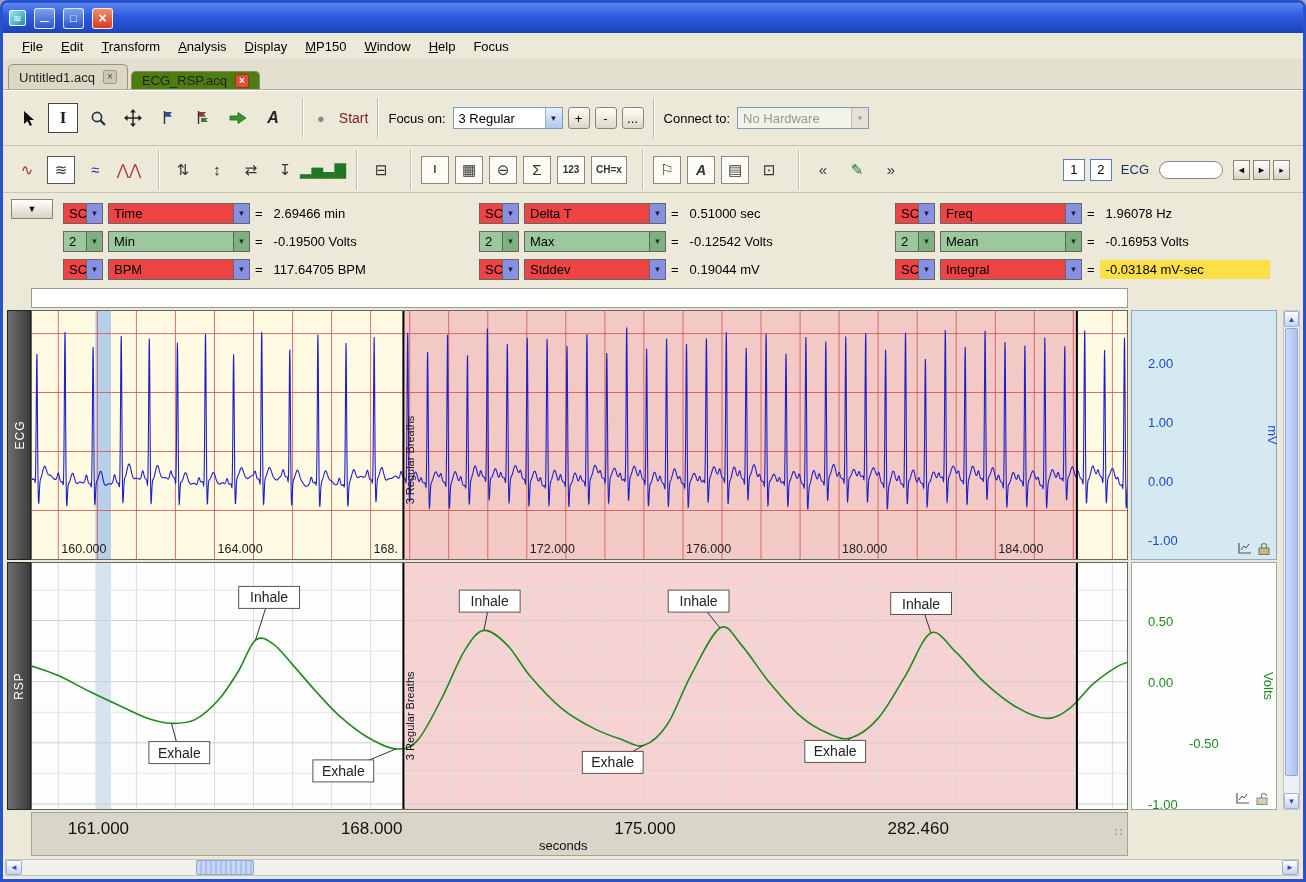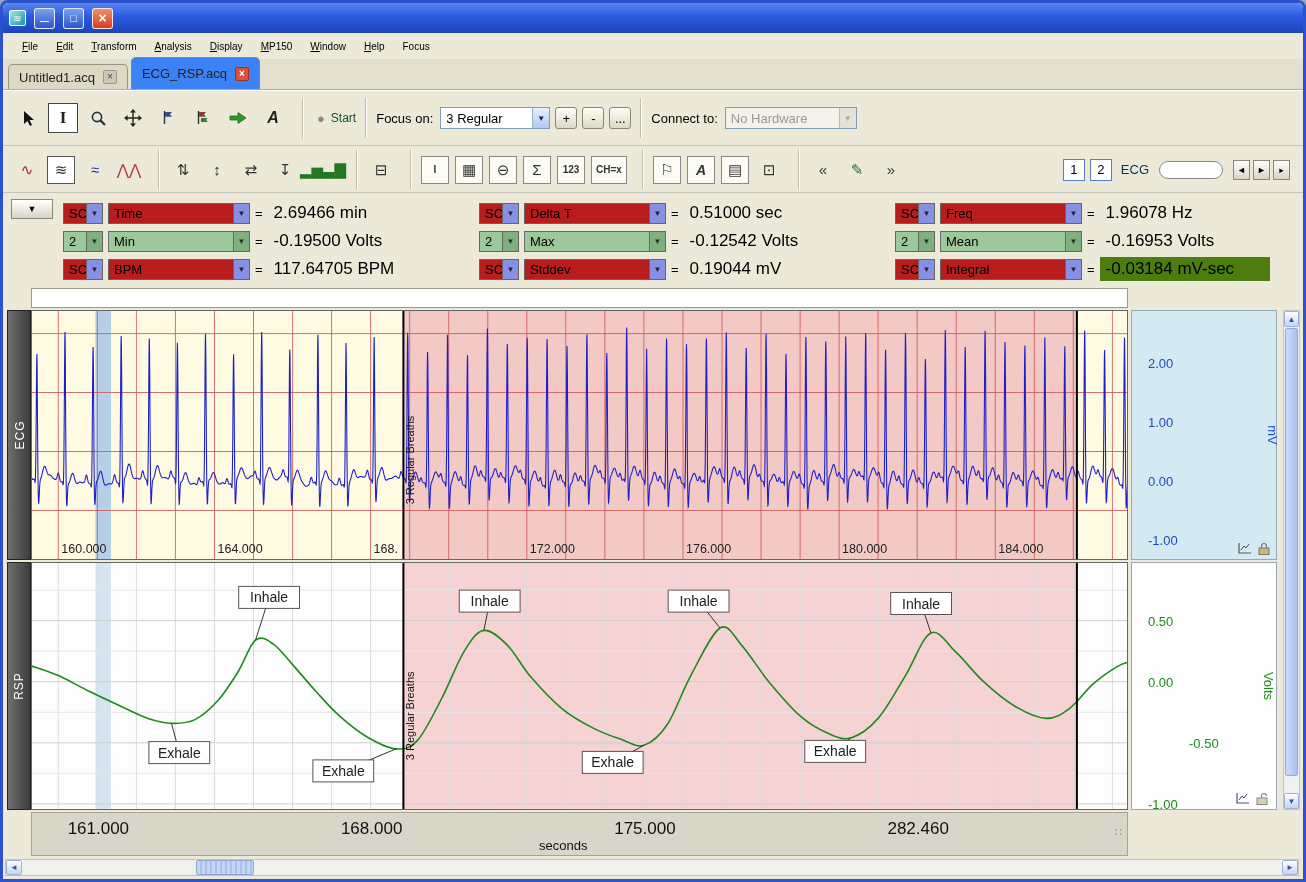--- a/index.html
+++ b/index.html
@@ -9,37 +9,37 @@
 .titlebar{position:absolute;left:0;top:0;right:0;height:30px;background:linear-gradient(180deg,#5a86ee 0%,#2c5ae0 45%,#1c44b8 100%);display:flex;align-items:center;padding:0 6px;gap:6px;border-radius:5px 5px 0 0}
 .app-icon{width:17px;height:16px;background:linear-gradient(135deg,#9fe8e8,#1690b0);border:1px solid #fff;border-radius:2px;font-size:10px;color:#fff;display:flex;align-items:center;justify-content:center}
 .title-text{color:#fff;font-weight:bold;font-size:13px;text-shadow:1px 1px 2px rgba(0,0,40,.75);flex:1;white-space:nowrap}
 .winbtn{width:21px;height:21px;border-radius:3px;border:1px solid rgba(255,255,255,.85);display:flex;align-items:center;justify-content:center;color:#fff;font-size:13px;font-weight:bold;margin-left:2px;padding:0}
 .winbtn.minb,.winbtn.maxb{background:linear-gradient(180deg,#7da2f0,#2c56c8)}
 .winbtn.minb{align-items:flex-end;font-size:9px;padding-bottom:2px}
 .winbtn.maxb{font-size:11px}
 .winbtn.closeb{background:linear-gradient(180deg,#f0906c,#d83a20);font-size:14px}
 
 .menubar{position:absolute;top:30px;left:0;right:0;height:26px;display:flex;align-items:center;padding-left:10px;background:#ece9d8}
-.menu-item{padding:3px 9px;font-size:10px;color:#000;white-space:nowrap}
+.menu-item{padding:3px 9px;font-size:13px;color:#000;white-space:nowrap}
 .menu-item u{text-decoration:underline}
 
 .tabbar{position:absolute;top:56px;left:0;right:0;height:31px;display:flex;align-items:flex-end;padding-left:5px;background:#e4e0cf;border-bottom:1px solid #b0ac9a}
 .tab{display:flex;align-items:center;gap:8px;padding:4px 10px;border:1px solid #98947f;border-bottom:none;border-radius:5px 5px 0 0;background:#dcd8c4;height:25px;font-size:13px;color:#222;margin-right:3px;white-space:nowrap}
-.tab.active{background:#3b82f6;height:32px;border-color:#8a8670}
+.tab.active{background:#4d7c0f;height:18px;border-color:#8a8670}
 .tab-close{width:14px;height:14px;border:1px solid #999;background:#ccc8b8;color:#444;font-size:10px;line-height:12px;text-align:center;border-radius:2px}
 .tab.active .tab-close{background:#e05038;border-color:#a03020;color:#fff;font-weight:bold}
 
 .toolbar1{position:absolute;top:87px;left:0;right:0;height:56px;display:flex;align-items:center;padding:0 10px;border-top:1px solid #fff;border-bottom:1px solid #c8c4b4}
 .tool{width:30px;height:30px;display:flex;align-items:center;justify-content:center;margin-right:5px;font-size:16px;color:#222;border:1px solid transparent;background:transparent;padding:0}
 .tool.selected{border:1px solid #444;background:#fff}
 .ibeam-glyph{font-family:"Liberation Serif",serif;font-size:17px;font-weight:bold}
 .texttool-glyph{font-size:16px;font-weight:bold;font-style:italic}
 .tsep{width:0;height:40px;border-left:1px solid #c0bcac;border-right:1px solid #fff;margin:0 9px}
 .record-dot{color:#8a8a86;font-size:13px;margin-left:4px}
-.start-label{color:#14532d;font-size:12px;margin-left:6px}
+.start-label{color:#7f1d1d;font-size:14px;margin-left:14px}
 .label13{font-size:13px;color:#000;white-space:nowrap}
 .combo{height:22px;border:1px solid #7f9db9;background:#fff;display:flex;align-items:center}
 .combo .cval{flex:1;padding:0 5px;font-size:13px;white-space:nowrap;overflow:hidden}
 .combo .carrow{width:17px;height:100%;background:linear-gradient(180deg,#e8f0fc,#b0c8f0);border-left:1px solid #98b0cc;display:flex;align-items:center;justify-content:center;font-size:8px;color:#224}
 .combo.disabled{background:#f2f1ea}
 .combo.disabled .cval{color:#9a988c}
 .combo.disabled .carrow{background:#e4e2d6;color:#a8a69a;border-left-color:#c0beb0}
 .mini-btn{min-width:22px;height:22px;border:1px solid #8a8678;background:linear-gradient(180deg,#fffef8,#ddd8c6);border-radius:3px;font-size:13px;display:flex;align-items:center;justify-content:center;margin-left:5px;padding:0 4px}
 
 .toolbar2{position:absolute;top:144px;left:0;right:0;height:46px;display:flex;align-items:center;padding:0 10px;border-bottom:1px solid #c8c4b4}
@@ -59,26 +59,26 @@
 .arrbtn{width:17px;height:20px;border:1px solid #8a8678;background:linear-gradient(#fff,#d8d4c4);font-size:9px;display:flex;align-items:center;justify-content:center;margin-right:3px;padding:0}
 
 .measure-panel{position:absolute;top:191px;left:0;right:0;height:93px;display:flex;padding:5px 8px 0 8px}
 .m-left{width:52px}
 .m-toggle{width:42px;height:20px;border:1px solid #8a8678;background:linear-gradient(#fff,#d8d4c4);display:flex;align-items:center;justify-content:center;font-size:9px;padding:0}
 .m-grid{flex:1;display:grid;grid-template-columns:1fr 1fr 1fr;grid-auto-rows:28px;column-gap:16px}
 .m-group{display:flex;align-items:center;gap:5px}
 .m-combo{height:21px;border:1px solid #666;display:flex;align-items:center;font-size:13px}
 .m-combo .mc-val{flex:1;padding:0 5px;white-space:nowrap;overflow:hidden}
 .m-combo .mc-arr{width:16px;height:100%;display:flex;align-items:center;justify-content:center;font-size:8px;border-left:1px solid #666}
-.m-combo.bluec{background:#b91c1c}.m-combo.bluec .mc-arr{background:#8890e4;color:#223}
+.m-combo.bluec{background:#ef4444}.m-combo.bluec .mc-arr{background:#8890e4;color:#223}
 .m-combo.greenc{background:#9dc89d}.m-combo.greenc .mc-arr{background:#7fb07f;color:#232}
 .m-ch{width:40px}.m-type{width:142px}
 .m-eq{font-size:13px}
-.m-value{font-size:17px;padding:2px 6px;min-width:170px;white-space:nowrap}
-.m-value.selectedv{background:#4d7c0f}
+.m-value{font-size:13px;padding:2px 6px;min-width:170px;white-space:nowrap}
+.m-value.selectedv{background:#fde047}
 
 .event-bar{position:absolute;left:28px;top:285px;width:1097px;height:20px;background:#fff;border:1px solid #9a9a8a}
 .ch-strip{position:absolute;left:4px;width:24px;background:linear-gradient(90deg,#6e6e6e,#3c3c3c);color:#fff;display:flex;align-items:center;justify-content:center;border:1px solid #222}
 .ch-strip span{transform:rotate(-90deg);font-size:12px;letter-spacing:1px}
 #ecg-strip{top:307px;height:250px}
 #rsp-strip{top:559px;height:248px}
 #ecg-svg{position:absolute;left:28px;top:307px;width:1097px;height:250px}
 #rsp-svg{position:absolute;left:28px;top:559px;width:1097px;height:248px}
 .scale-panel{position:absolute;left:1128px;width:146px;border:1px solid #98a8b8}
 #ecg-scale{top:307px;height:250px;background:#d5e9f3}

